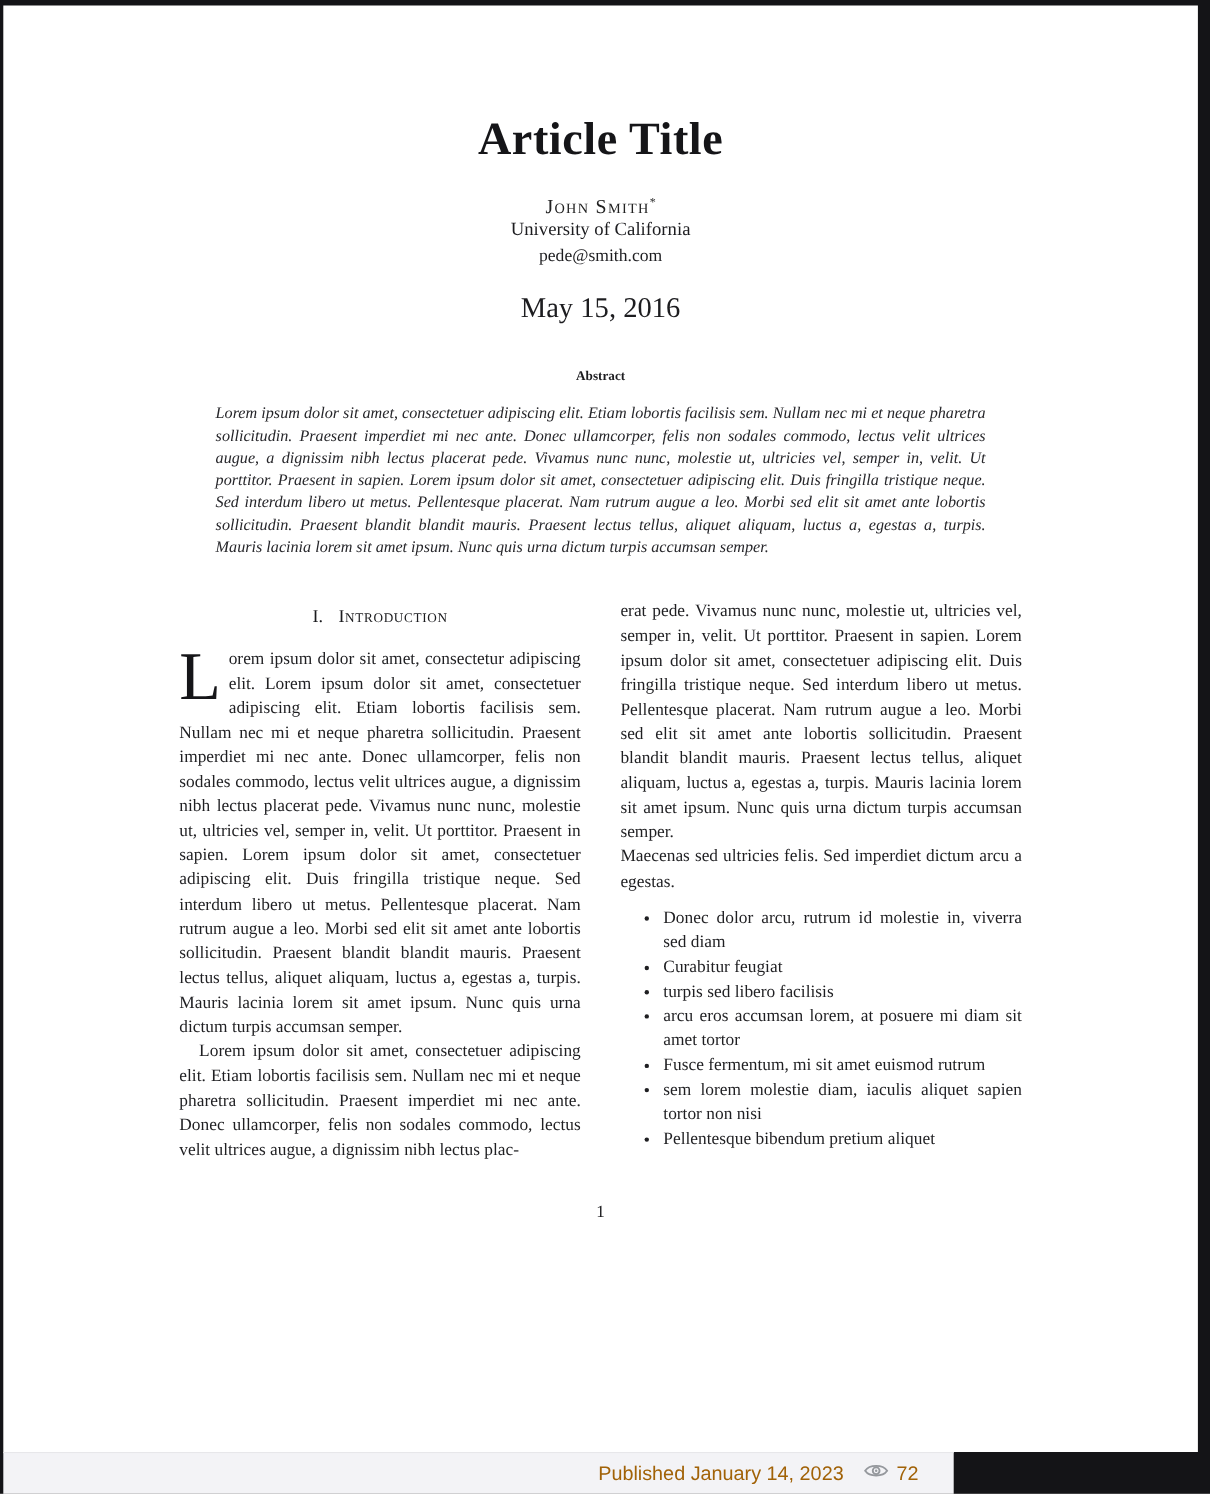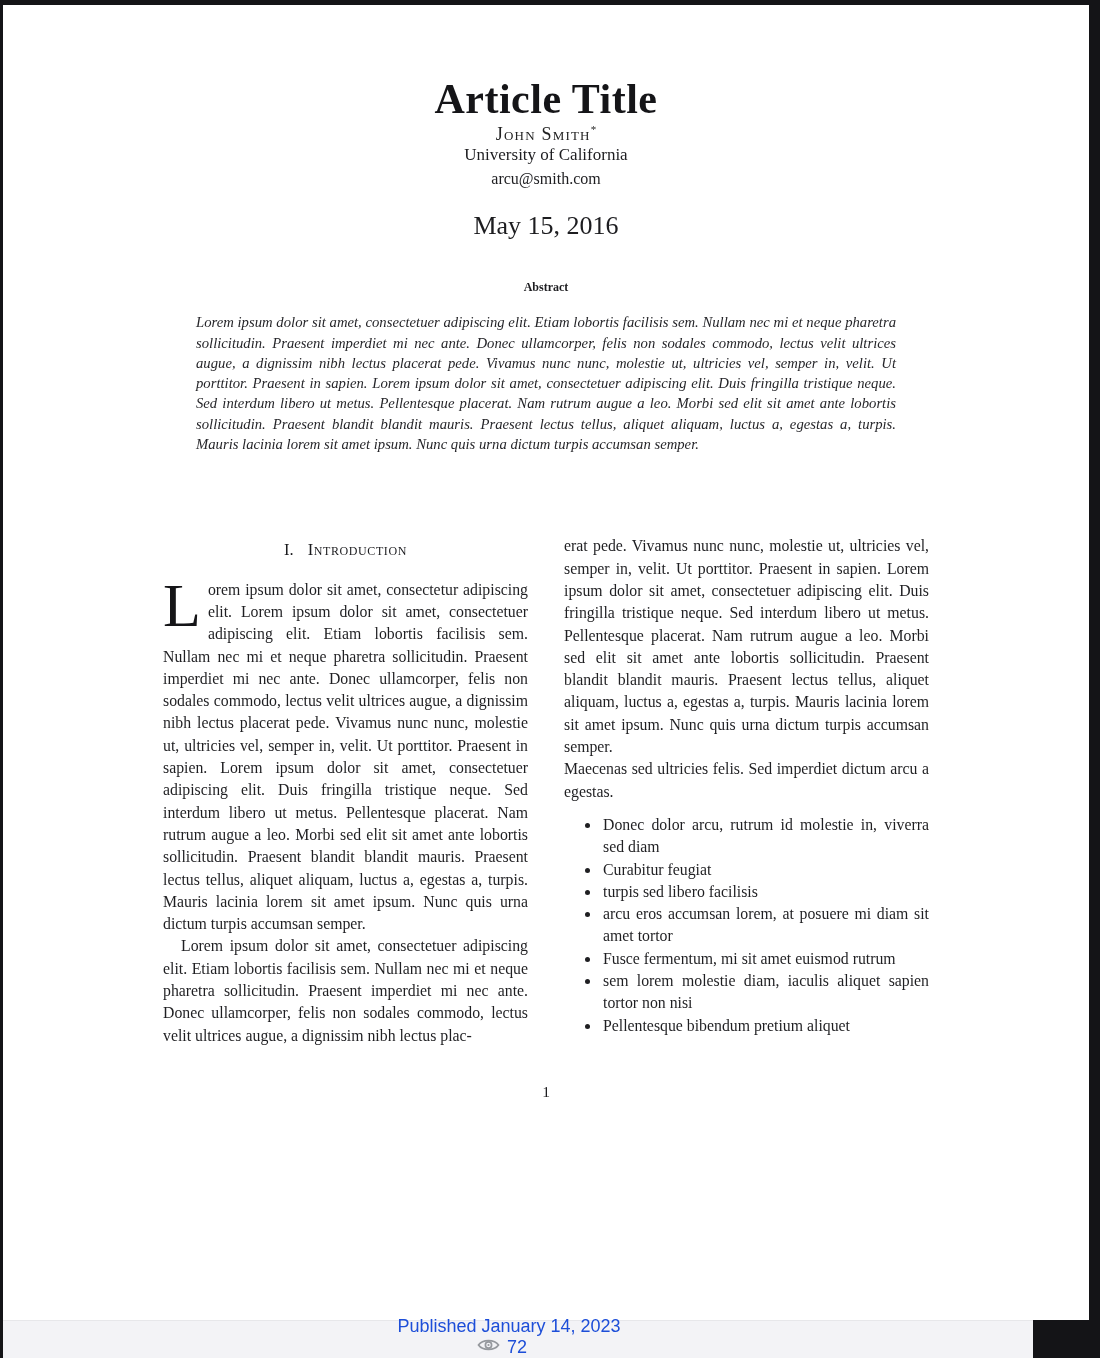--- a/index.html
+++ b/index.html
@@ -6,43 +6,43 @@
   body{
     width:1100px;height:1358px;position:relative;overflow:hidden;
     background:#141417;
     font-family:"Liberation Serif", serif;
   }
   .page{
     position:absolute;left:3px;top:5px;width:1086px;height:1315px;
     background:#ffffff;overflow:hidden;
   }
   .doc{
-    width:766px;margin:0 auto;padding-top:70px;color:#1d1d20;
+    width:766px;margin:0 auto;padding-top:98px;color:#1d1d20;
   }
   
   .title{
     text-align:center;font-size:42px;font-weight:bold;line-height:1.15;
     letter-spacing:0.5px;color:#151518;
   }
   .author{
-    text-align:center;font-size:18px;
+    text-align:center;margin-top:27px;font-size:18px;
     font-variant:small-caps;letter-spacing:1.2px;color:#222;
   }
   .author sup{font-size:11px;letter-spacing:0;}
   .affil{text-align:center;font-size:17px;}
   .email{text-align:center;margin-top:5px;font-size:16px;}
   .date{text-align:center;margin-top:23px;font-size:26px;}
   .abs-head{text-align:center;margin-top:39px;font-size:12px;font-weight:bold;}
   .abs-body{
     width:700px;margin:17px auto 0;font-style:italic;font-size:14.7px;
     line-height:20.3px;text-align:justify;color:#26262a;
   }
   
   .cols{display:flex;gap:36px;margin-top:37px;}
-  .col{width:365px;font-size:15.8px;line-height:22.3px;text-align:justify;color:#1f1f22;margin-top:44px;}
+  .col{width:365px;font-size:15.8px;line-height:22.3px;text-align:justify;color:#1f1f22;}
   .sec-head{
     text-align:center;font-size:16.5px;margin:4px 0 17px;color:#1b1b1e;
   }
   .sec-head .num{margin-right:14px;}
   .sec-head .name{font-variant:small-caps;letter-spacing:0.6px;}
   .dropcap{
     float:left;font-size:62px;line-height:47px;padding:3px 7px 0 0;color:#151518;
   }
   .para{margin:0;}
   .para.indented{text-indent:18px;}
@@ -52,42 +52,42 @@
   ul.bullets li{margin:0;padding-left:2px;}
   
   .footnote{margin-top:14px;}
   .footnote-rule{width:150px;border:0;border-top:1.4px solid #222;margin:0 0 3px;}
   .footnote-text{font-size:12.8px;line-height:16px;text-indent:13px;color:#222;}
   .footnote-text sup{font-size:9px;}
   
   .pagenum{text-align:center;margin-top:36px;font-size:15.5px;}
   
   .viewer-footer{
-    position:absolute;left:3px;bottom:0;width:1030px;height:38px;
+    position:absolute;left:3px;bottom:0;width:864px;height:38px;
     background:#f3f3f6;border-top:1px solid #e7e7ea;
     display:flex;align-items:center;justify-content:flex-end;
     padding:0;box-sizing:border-box;
-    font-family:"Liberation Sans", sans-serif;color:#1d4ed8;font-size:18px;flex-direction:column;
+    font-family:"Liberation Sans", sans-serif;color:#a16207;font-size:18px;
   }
   .viewer-footer .published{margin-right:18px;}
   .viewer-footer .views{display:flex;align-items:center;gap:7px;margin-right:32px;}
   .eye{display:inline-block;}
 </style>
 </head>
 <body>
 
 <div class="page">
   <div class="doc">
 
     <div class="title">Article Title</div>
 
     <div class="author"><span>John Smith</span><sup>*</sup></div>
 
     <div class="affil">University of California</div>
-    <div class="email">arcu@smith.com</div>
+    <div class="email">pede@smith.com</div>
     <div class="date">May 15, 2016</div>
 
     <div class="abs-head">Abstract</div>
     <div class="abs-body">Lorem ipsum dolor sit amet, consectetuer adipiscing elit. Etiam lobortis facilisis sem. Nullam nec mi et neque pharetra sollicitudin. Praesent imperdiet mi nec ante. Donec ullamcorper, felis non sodales commodo, lectus velit ultrices augue, a dignissim nibh lectus placerat pede. Vivamus nunc nunc, molestie ut, ultricies vel, semper in, velit. Ut porttitor. Praesent in sapien. Lorem ipsum dolor sit amet, consectetuer adipiscing elit. Duis fringilla tristique neque. Sed interdum libero ut metus. Pellentesque placerat. Nam rutrum augue a leo. Morbi sed elit sit amet ante lobortis sollicitudin. Praesent blandit blandit mauris. Praesent lectus tellus, aliquet aliquam, luctus a, egestas a, turpis. Mauris lacinia lorem sit amet ipsum. Nunc quis urna dictum turpis accumsan semper.</div>
 
     <div class="cols">
 
       <div class="col">
         <div class="sec-head"><span class="num">I.</span><span class="name">Introduction</span></div>
 

